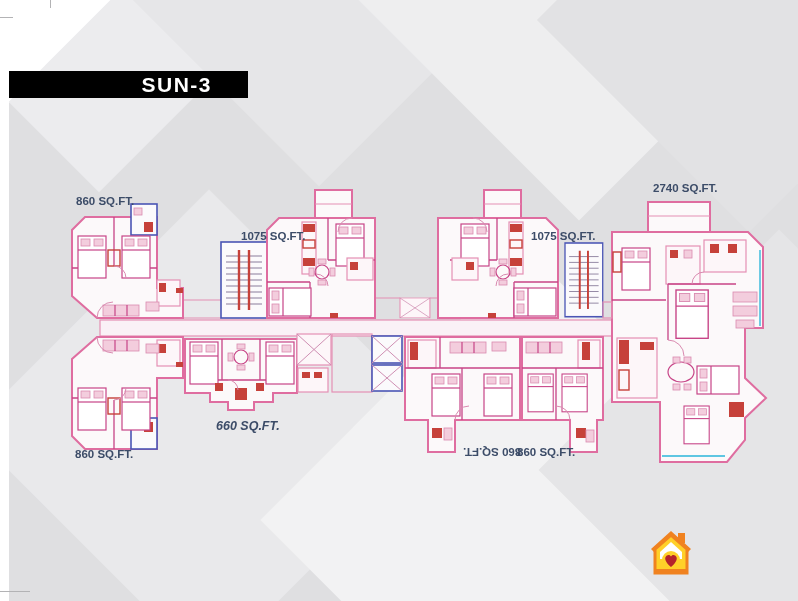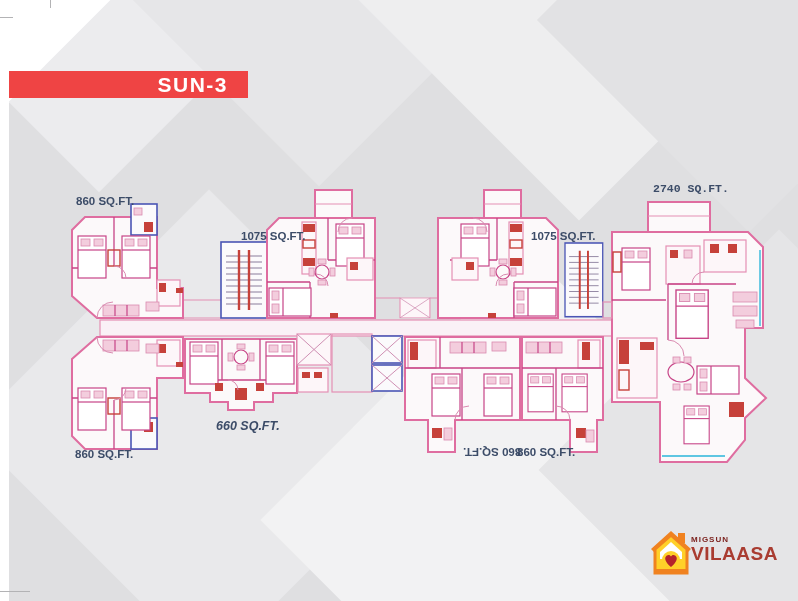--- a/index.html
+++ b/index.html
@@ -11,23 +11,23 @@
   .d1{left:-60px;top:-170px;width:300px;height:300px;background:#ececee;}
   .d2{left:150px;top:-200px;width:320px;height:320px;background:#e6e6e8;}
   .d3{left:400px;top:-190px;width:340px;height:340px;background:#eeeeef;}
   .d4{left:590px;top:-130px;width:300px;height:300px;background:#e2e2e4;}
   .d5{left:30px;top:260px;width:340px;height:340px;background:#e9e9eb;}
   .d6{left:330px;top:330px;width:380px;height:380px;background:#f2f2f3;}
   .d7{left:600px;top:300px;width:340px;height:340px;background:#e5e5e7;}
   .d8{left:-120px;top:-120px;width:200px;height:200px;background:#ffffff;}
   .cropmark{position:absolute;background:#b3b3b5;}
   
-  #banner{position:absolute;left:9px;top:71px;width:239px;height:27px;background:#ef4444;
+  #banner{position:absolute;left:9px;top:71px;width:239px;height:27px;background:#000000;
           color:#ffffff;font-weight:bold;font-size:21px;letter-spacing:1.5px;
-          line-height:27px;text-align:right;padding-right:20px;box-sizing:border-box;}
+          line-height:27px;text-align:right;padding-right:36px;box-sizing:border-box;}
   
   #plan{position:absolute;left:0;top:0;width:798px;height:601px;}
   .room{fill:#fcf9fa;stroke:#df6da0;stroke-width:2;}
   .roomB{fill:#fbfafc;stroke:#4a55b5;stroke-width:1.6;}
   .roomP{fill:#fdf6f9;stroke:#e490b4;stroke-width:1.2;}
   .w1{fill:none;stroke:#e490b4;stroke-width:1.2;}
   .iw{fill:none;stroke:#c74487;stroke-width:1.3;}
   .bd{fill:#ffffff;stroke:#c74487;stroke-width:1.2;}
   .pf{fill:#f3cddd;stroke:#d98ab0;stroke-width:.8;}
   .r{fill:#c6413a;}
@@ -273,35 +273,31 @@
       <use href="#bedV" transform="translate(684,406) scale(0.9)"></use>
       <rect class="r" x="729" y="402" width="15" height="15"></rect>
       <path class="arc" d="M668,340 a16,16 0 0 1 16,16 M704,272 a12,12 0 0 0 -12,12"></path>
       <rect class="w1" x="603" y="302" width="9" height="16"></rect>
     </g>
   </svg>
 
   <div class="arealab" style="left:76px;top:195px;">860 SQ.FT.</div>
   <div class="arealab" style="left:241px;top:230px;">1075 SQ.FT.</div>
   <div class="arealab" style="left:531px;top:230px;">1075 SQ.FT.</div>
-  <div class="arealab" style="left:653px;top:182px;font-family:Liberation Mono, monospace;">2740 SQ.FT.</div>
+  <div class="arealab" style="left:653px;top:182px;">2740 SQ.FT.</div>
   <div class="arealab" style="left:75px;top:448px;">860 SQ.FT.</div>
   <div class="arealab lab-lg" style="left:216px;top:419px;font-style:italic;">660 SQ.FT.</div>
   <div class="arealab rot180" style="left:463px;top:446px;">860 SQ.FT.</div>
   <div class="arealab" style="left:517px;top:446px;">860 SQ.FT.</div>
 
   <div id="logo">
     <svg class="house" width="40" height="48" viewBox="0 0 40 48">
       <rect x="27" y="4" width="7" height="10" fill="#f08220"></rect>
       <polygon points="20,2 40,20 36,24 20,10 4,24 0,20" fill="#f08220"></polygon>
       <polygon points="20,6 36,20 36,44 4,44 4,20" fill="#ffd029" stroke="#f08220" stroke-width="3"></polygon>
       <polygon points="20,13 31,23 31,30 9,30 9,23" fill="#ffffff"></polygon>
       <rect x="4" y="40" width="32" height="5" fill="#f08220"></rect>
       <circle cx="20" cy="31" r="9" fill="#ffd029"></circle>
       <path d="M20,38 C14,33 13,29 15.5,26.8 C17.3,25.2 19.3,26 20,27.5 C20.7,26 22.7,25.2 24.5,26.8 C27,29 26,33 20,38 Z" fill="#b5232b"></path>
     </svg>
-    <div class="txt">
-      <div class="brand">MIGSUN</div>
-      <div class="project">VILAASA</div>
-    </div>
   </div>
 
 </div>
 
 </body></html>

